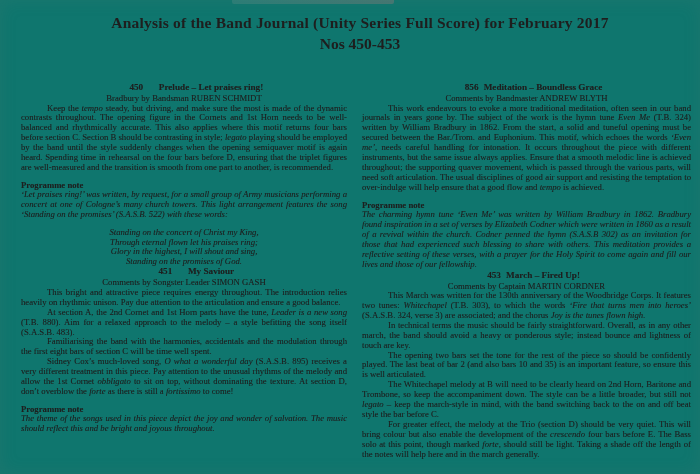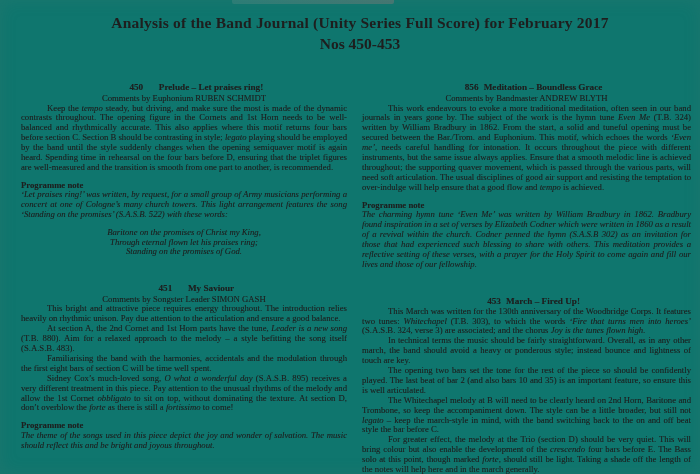--- a/index.html
+++ b/index.html
@@ -33,44 +33,45 @@
   .sec-head{font-weight:bold;font-size:9.2px;line-height:11px;text-align:center;}
   .sec-num{display:inline-block;padding-left:9px;}
   .col-left .sec-num{width:45px;}
   .col-right .sec-num{width:24px;}
   .byline{text-align:center;line-height:10.5px;}
   p.body-para{margin:0;text-indent:26px;}
   .pn-label{font-weight:bold;text-align:left;margin-top:7px;line-height:10.5px;}
   p.pn-para{margin:0;font-style:italic;text-align:justify;}
   .verse{margin-top:8px;text-align:center;font-style:italic;line-height:9.6px;}
   .sec{margin-top:0;}
-  .sec + .sec{margin-top:26px;}
+  .sec + .sec{margin-top:0;}
   i{font-style:italic;}
 </style>
 </head>
 <body>
 
 <div class="page">
   <div class="scan-artifact-top"></div>
 
   <div class="title-block">
     <div class="title-line1">Analysis of the Band Journal (Unity Series Full Score) for February 2017</div>
     <div class="title-line2">Nos 450-453</div>
   </div>
 
   <div class="col col-left">
       <div class="sec">
         <div class="sec-head"><span class="sec-num">450</span><span class="sec-title">Prelude – Let praises ring!</span></div>
-        <div class="byline">Comments by Euphonium RUBEN SCHMIDT</div>
+        <div class="byline">Bradbury by Bandsman RUBEN SCHMIDT</div>
         <p class="body-para"><span>Keep the </span><i>tempo</i><span> steady, but driving, and make sure the most is made of the dynamic contrasts throughout. The opening figure in the Cornets and 1st Horn needs to be well-balanced and rhythmically accurate. This also applies where this motif returns four bars before section C. Section B should be contrasting in style; </span><i>legato</i><span> playing should be employed by the band until the style suddenly changes when the opening semiquaver motif is again heard. Spending time in rehearsal on the four bars before D, ensuring that the triplet figures are well-measured and the transition is smooth from one part to another, is recommended.</span></p>
         <div class="pn-label">Programme note</div>
         <p class="pn-para"><span>‘Let praises ring!’ was written, by request, for a small group of Army musicians performing a concert at one of Cologne’s many church towers. This light arrangement features the song ‘Standing on the promises’ (S.A.S.B. 522) with these words:</span></p>
         <div class="verse">
-          <div class="verse-line">Baritone on the promises of Christ my King,</div>
+          <div class="verse-line">Standing on the concert of Christ my King,</div>
           <div class="verse-line">Through eternal flown let his praises ring;</div>
+          <div class="verse-line">Glory in the highest, I will shout and sing,</div>
           <div class="verse-line">Standing on the promises of God.</div>
         </div>
       </div>
       <div class="sec">
         <div class="sec-head"><span class="sec-num">451</span><span class="sec-title">My Saviour</span></div>
         <div class="byline">Comments by Songster Leader SIMON GASH</div>
         <p class="body-para"><span>This bright and attractive piece requires energy throughout. The introduction relies heavily on rhythmic unison. Pay due attention to the articulation and ensure a good balance.</span></p>
         <p class="body-para"><span>At section A, the 2nd Cornet and 1st Horn parts have the tune, </span><i>Leader is a new song</i><span> (T.B. 880). Aim for a relaxed approach to the melody – a style befitting the song itself (S.A.S.B. 483).</span></p>
         <p class="body-para"><span>Familiarising the band with the harmonies, accidentals and the modulation through the first eight bars of section C will be time well spent.</span></p>
         <p class="body-para"><span>Sidney Cox’s much-loved song, </span><i>O what a wonderful day</i><span> (S.A.S.B. 895) receives a very different treatment in this piece. Pay attention to the unusual rhythms of the melody and allow the 1st Cornet </span><i>obbligato</i><span> to sit on top, without dominating the texture. At section D, don’t overblow the </span><i>forte</i><span> as there is still a </span><i>fortissimo</i><span> to come!</span></p>
@@ -81,20 +82,21 @@
   <div class="col col-right">
       <div class="sec">
         <div class="sec-head"><span class="sec-num">856</span><span class="sec-title">Meditation – Boundless Grace</span></div>
         <div class="byline">Comments by Bandmaster ANDREW BLYTH</div>
         <p class="body-para"><span>This work endeavours to evoke a more traditional meditation, often seen in our band journals in years gone by. The subject of the work is the hymn tune </span><i>Even Me</i><span> (T.B. 324) written by William Bradbury in 1862.  From the start, a solid and tuneful opening must be secured between the Bar./Trom. and Euphonium. This motif, which echoes the words </span><i>‘Even me’</i><span>, needs careful handling for intonation. It occurs throughout the piece with different instruments, but the same issue always applies. Ensure that a smooth melodic line is achieved throughout; the supporting quaver movement, which is passed through the various parts, will need soft articulation. The usual disciplines of good air support and resisting the temptation to over-indulge will help ensure that a good flow and </span><i>tempo</i><span> is achieved.</span></p>
         <div class="pn-label">Programme note</div>
         <p class="pn-para"><span>The charming hymn tune ‘Even Me’ was written by William Bradbury in 1862. Bradbury found inspiration in a set of verses by Elizabeth Codner which were written in 1860 as a result of a revival within the church. Codner penned the hymn (S.A.S.B 302) as an invitation for those that had experienced such blessing to share with others. This meditation provides a reflective setting of these verses, with a prayer for the Holy Spirit to come again and fill our lives and those of our fellowship.</span></p>
       </div>
       <div class="sec">
         <div class="sec-head"><span class="sec-num">453</span><span class="sec-title">March – Fired Up!</span></div>
+        <div class="byline">Comments by Captain MARTIN CORDNER</div>
         <p class="body-para"><span>This March was written for the 130th anniversary of the Woodbridge Corps. It features two tunes: </span><i>Whitechapel</i><span> (T.B. 303), to which the words </span><i>‘Fire that turns men into heroes’</i><span> (S.A.S.B. 324, verse 3) are associated; and the chorus </span><i>Joy is the tunes flown high</i><span>.</span></p>
         <p class="body-para"><span>In technical terms the music should be fairly straightforward. Overall, as in any other march, the band should avoid a heavy or ponderous style; instead bounce and lightness of touch are key.</span></p>
         <p class="body-para"><span>The opening two bars set the tone for the rest of the piece so should be confidently played. The last beat of bar 2 (and also bars 10 and 35) is an important feature, so ensure this is well articulated.</span></p>
         <p class="body-para"><span>The Whitechapel melody at B will need to be clearly heard on 2nd Horn, Baritone and Trombone, so keep the accompaniment down. The style can be a little broader, but still not </span><i>legato</i><span> – keep the march-style in mind, with the band switching back to the on and off beat style the bar before C.</span></p>
         <p class="body-para"><span>For greater effect, the melody at the Trio (section D) should be very quiet. This will bring colour but also enable the development of the </span><i>crescendo</i><span> four bars before E. The Bass solo at this point, though marked </span><i>forte</i><span>, should still be light. Taking a shade off the length of the notes will help here and in the march generally.</span></p>
       </div>
     </div>
 
   <div class="page-vignette"></div>
 </div>

